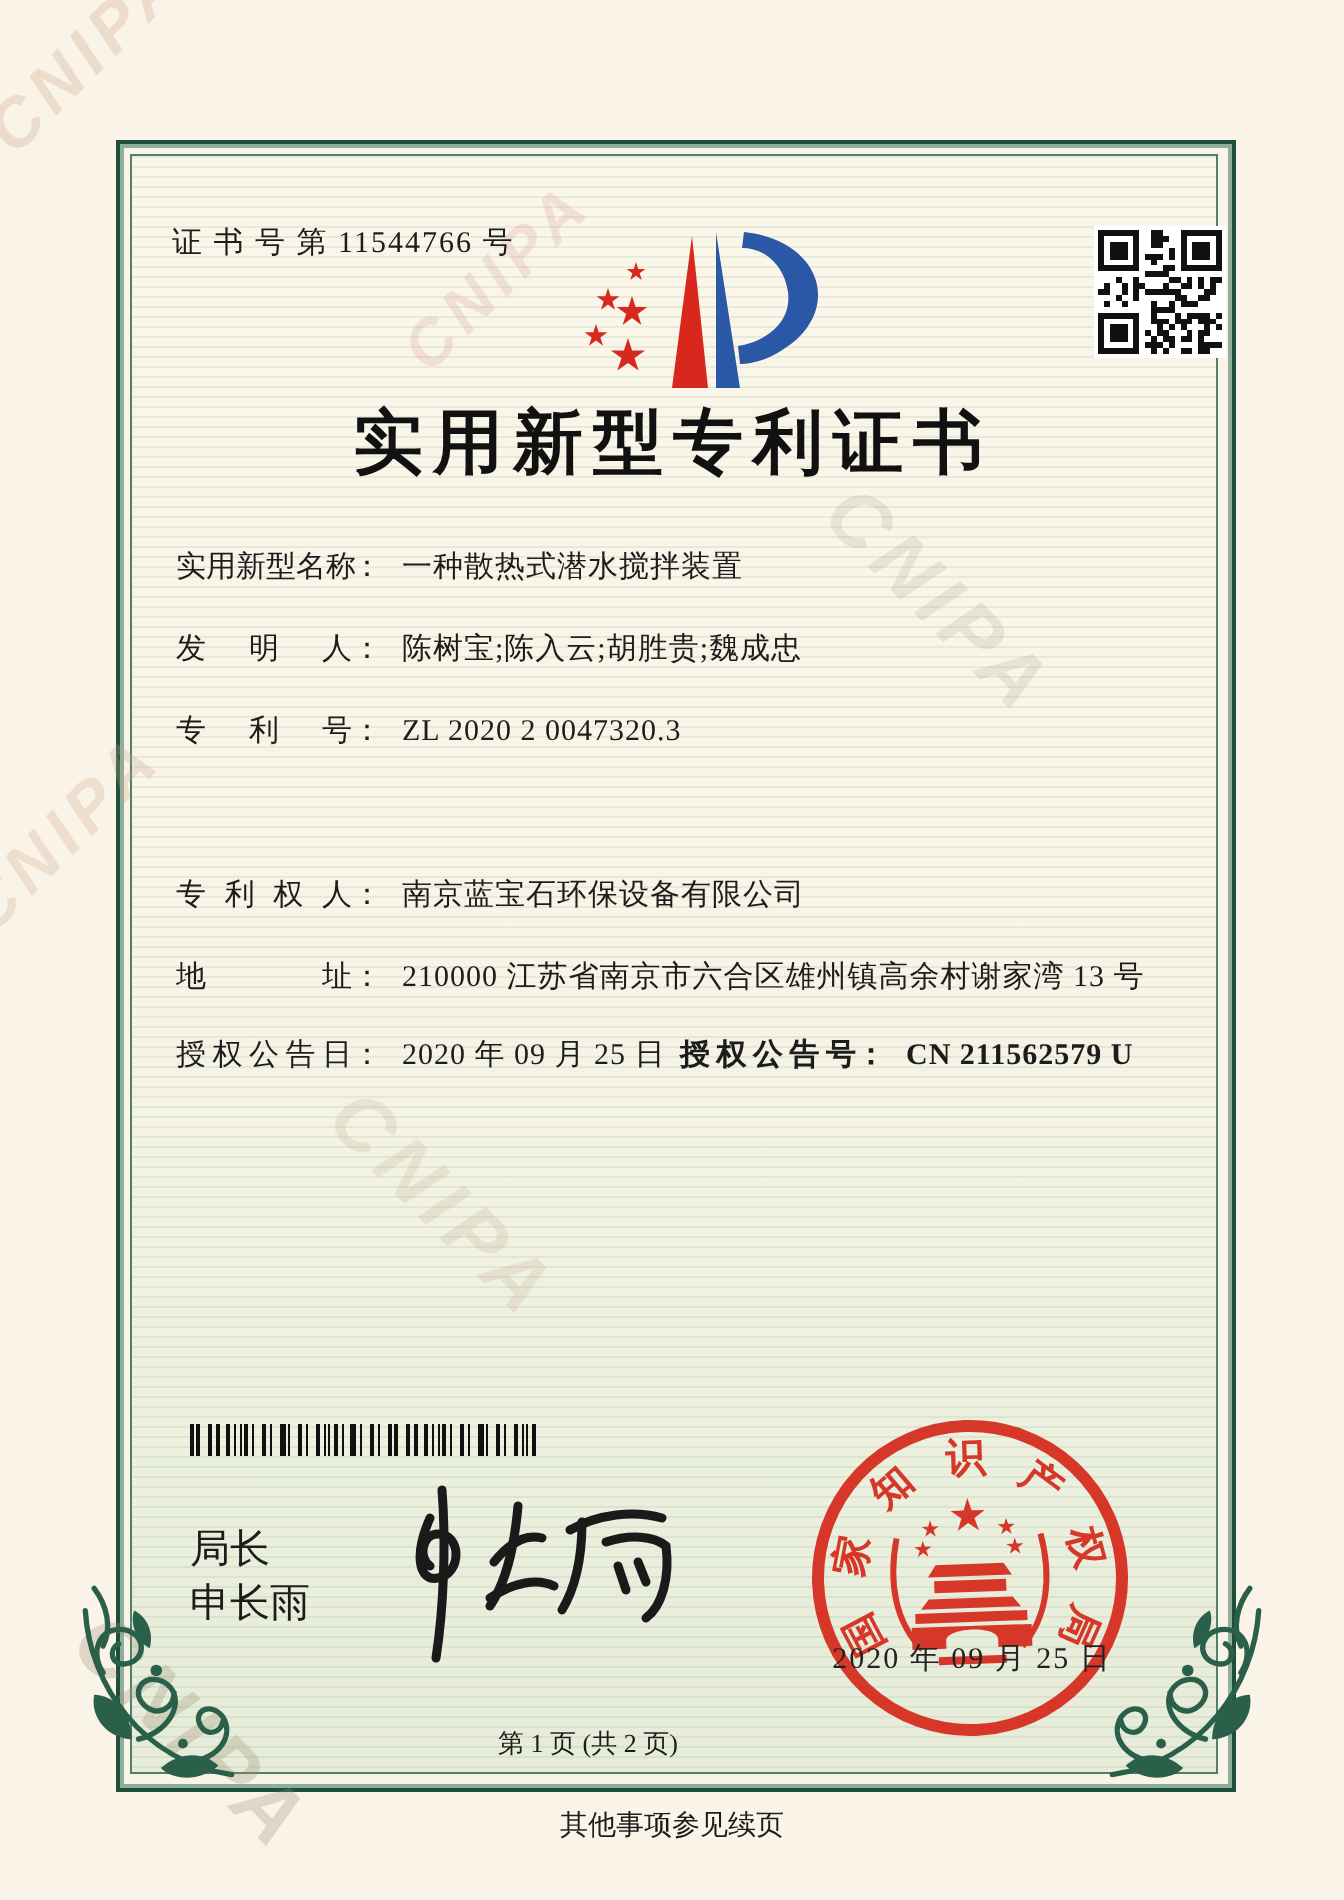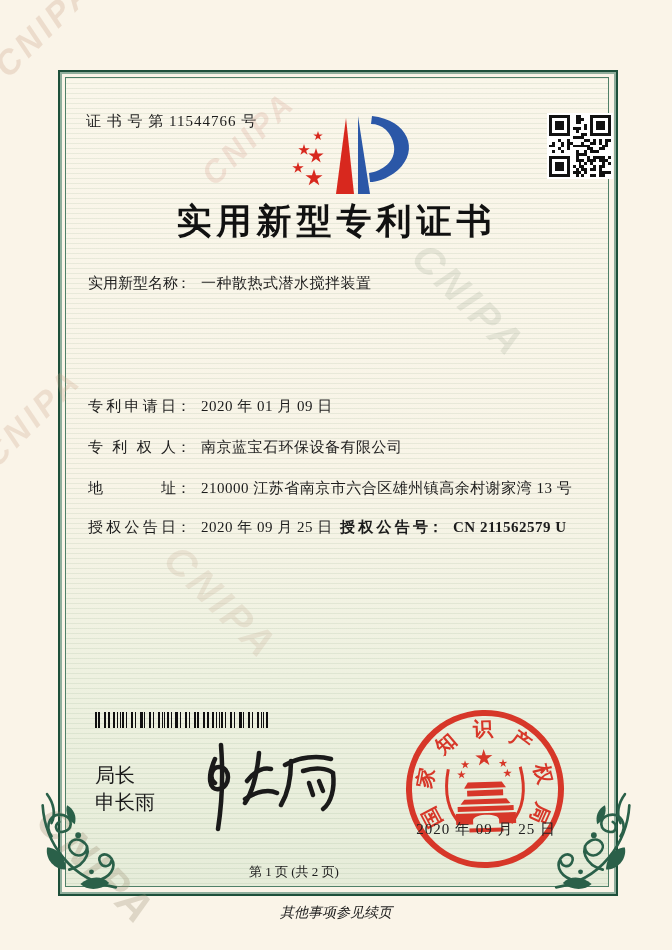--- a/index.html
+++ b/index.html
@@ -66,21 +66,21 @@
   .director{position:absolute; z-index:3; left:95px; top:762px; font-size:20px; line-height:27px;
     font-family:"Liberation Sans","DejaVu Sans",sans-serif;}
   .signature{position:absolute; z-index:4; left:185px; top:731px; width:160px; height:102px;}
   .seal{position:absolute; z-index:4; left:406px; top:710px; width:158px; height:158px; opacity:0.93; transform:rotate(-2deg);}
   .seal-ring{position:absolute; left:0; top:0; width:146px; height:146px; border:6px solid #d62a1c; border-radius:50%;}
   .seal-char{position:absolute; left:79px; top:79px; font-size:20px; font-weight:700; color:#d62a1c;
     font-family:"Liberation Serif","DejaVu Serif",serif;}
   .emblem{position:absolute; left:34px; top:32px; width:90px; height:96px;}
   .seal-date{position:absolute; z-index:5; left:400px; top:820px; width:172px; text-align:center; font-size:15px; color:#222; letter-spacing:1px;}
   .footer-page{position:absolute; z-index:3; left:58px; top:863px; width:472px; text-align:center; font-size:13px;}
-  .footer-note{position:absolute; z-index:3; left:0; top:904px; width:672px; text-align:center; font-size:14px; font-style:italic;
+  .footer-note{position:absolute; z-index:3; left:0; top:904px; width:672px; text-align:center; font-size:14px; 
     font-family:"DejaVu Serif","Liberation Serif",serif;}
 </style>
 </head>
 <body>
 
 <div class="page">
 
   <span class="wm wm1">CNIPA</span>
   <span class="wm wm2">CNIPA</span>
   <span class="wm wm3">CNIPA</span>
@@ -263,22 +263,25 @@
         <rect x="0" y="14" width="7" height="7" fill="#111"></rect>
         <rect x="1" y="15" width="5" height="5" fill="#fff"></rect>
         <rect x="2" y="16" width="3" height="3" fill="#111"></rect>
       </svg></div>
 
   <div class="title">实用新型专利证书</div>
 
   <div class="row r1">
     <span class="lbl">实用新型名称</span><span class="colon">：</span><span class="val">一种散热式潜水搅拌装置</span>
   </div>
-  <div class="row r4">
-    <span class="lbl">专利申请日</span><span class="colon">：</span><span class="val">2020 年 01 月 09 日</span>
+  <div class="row r2">
+    <span class="lbl">发明人</span><span class="colon">：</span><span class="val">陈树宝;陈入云;胡胜贵;魏成忠</span>
+  </div>
+  <div class="row r3">
+    <span class="lbl">专利号</span><span class="colon">：</span><span class="val">ZL 2020 2 0047320.3</span>
   </div>
   <div class="row r5">
     <span class="lbl">专利权人</span><span class="colon">：</span><span class="val">南京蓝宝石环保设备有限公司</span>
   </div>
   <div class="row r6">
     <span class="lbl">地址</span><span class="colon">：</span><span class="val">210000 江苏省南京市六合区雄州镇高余村谢家湾 13 号</span>
   </div>
   <div class="row r7">
     <span>
       <span class="lbl">授权公告日</span><span class="colon">：</span><span class="val">2020 年 09 月 25 日</span>

